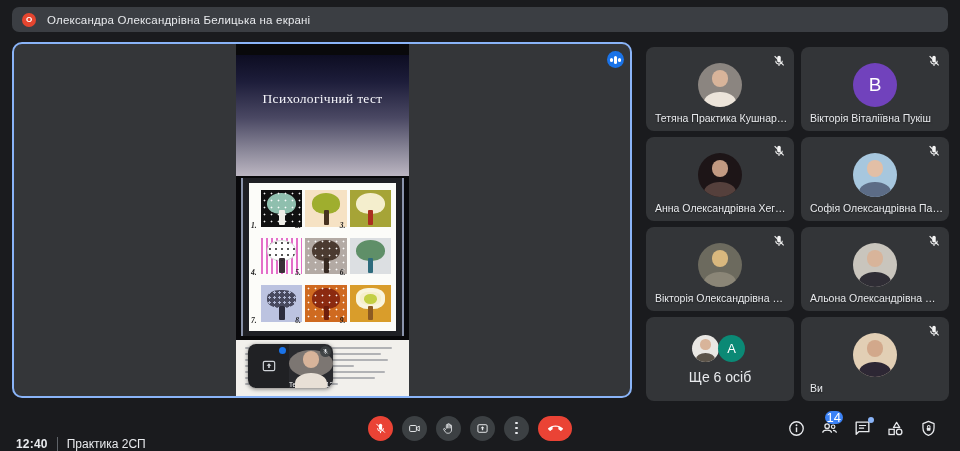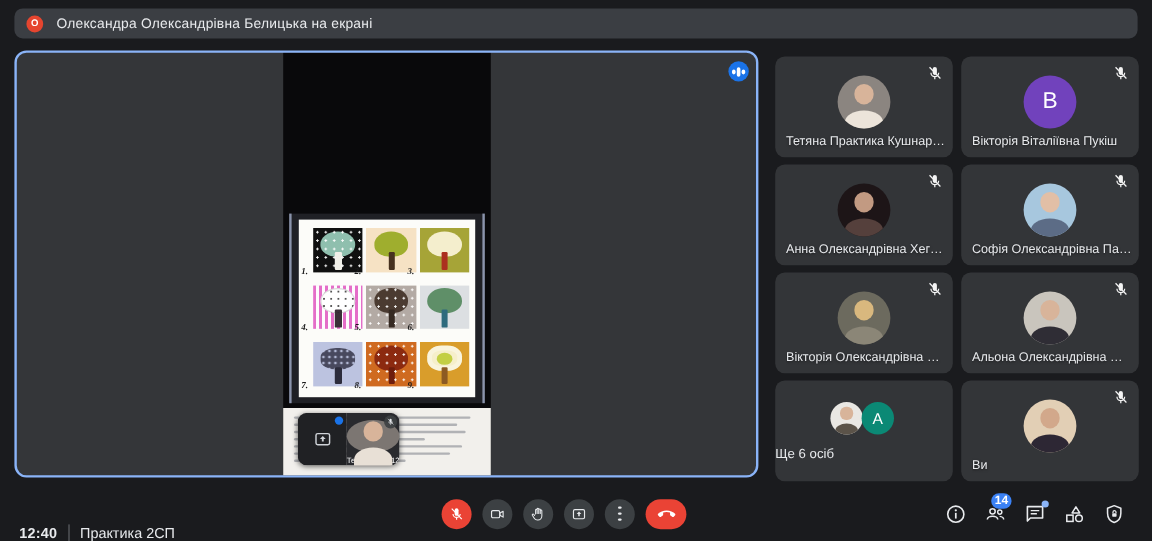--- a/index.html
+++ b/index.html
@@ -81,55 +81,58 @@
   .avatar .torso{position:absolute;left:14%;bottom:-12%;width:72%;height:46%;border-radius:50% 50% 0 0;}
   .avatar.letter{display:flex;align-items:center;justify-content:center;font-size:19px;color:#fff;}
   .pname{position:absolute;left:9px;bottom:7px;right:6px;color:#e8eaed;font-size:10.5px;font-weight:500;
     white-space:nowrap;overflow:hidden;text-shadow:0 1px 2px rgba(0,0,0,.5);}
   .group-avatars{position:absolute;left:50%;top:32px;transform:translate(-50%,-50%);width:56px;height:28px;}
   .gav{position:absolute;width:27px;height:27px;border-radius:50%;overflow:hidden;}
   .gav.g1{left:0;top:0;}
   .gav.g2{left:26px;top:0;display:flex;align-items:center;justify-content:center;font-size:13px;color:#fff;}
   .gav .head{position:absolute;left:31%;top:16%;width:38%;height:38%;border-radius:50%;}
   .gav .torso{position:absolute;left:14%;bottom:-12%;width:72%;height:46%;border-radius:50% 50% 0 0;}
-  .gname{position:absolute;left:0;right:0;bottom:16px;color:#e8eaed;font-size:11px;font-weight:500;}
+  .gname{position:absolute;left:0;right:0;bottom:16px;text-align:center;color:#e8eaed;font-size:14px;font-weight:500;}
 
   
   .bottombar{position:absolute;left:0;bottom:0;width:960px;height:46px;}
   .bb-left{position:absolute;left:16px;top:0;height:46px;display:flex;align-items:flex-end;gap:9px;color:#e8eaed;}
   .bb-time{font-size:12px;font-weight:600;letter-spacing:.2px;}
   .vdiv{width:1px;height:14px;background:#5f6368;}
   .bb-meeting{font-size:12px;font-weight:500;}
   .bb-center{position:absolute;left:368px;top:0;height:46px;display:flex;align-items:center;gap:9px;}
   .cbtn{width:25px;height:25px;border-radius:50%;background:#3c4043;display:flex;align-items:center;justify-content:center;}
   .cbtn svg{width:13px;height:13px;}
   .cbtn.red{background:#ea4335;}
   .cbtn.hang{width:34px;border-radius:13px;background:#ea4335;}
   .cbtn.hang svg{width:15px;height:15px;}
   .mdots{display:flex;flex-direction:column;gap:2.5px;}
   .mdots i{width:2.5px;height:2.5px;border-radius:50%;background:#e8eaed;display:block;}
   .bb-right{position:absolute;right:22px;top:0;height:46px;display:flex;align-items:center;gap:14px;}
   .bb-right button{position:relative;width:19px;height:19px;color:#e8eaed;}
   .bb-right svg{width:19px;height:19px;}
   .count-badge{position:absolute;top:-8px;right:-4px;min-width:13px;height:13px;border-radius:8px;background:#3b82f6;
-    color:#fff;font-size:10px;display:flex;align-items:center;justify-content:center;padding:0 2px;font-weight:bold;}
+    color:#fff;font-size:13px;display:flex;align-items:center;justify-content:center;padding:0 2px;}
   .chat-dot{position:absolute;top:-2px;right:-2px;width:6px;height:6px;border-radius:50%;background:#8ab4f8;}
 </style>
 </head>
 <body>
 
 <div class="stage">
 
   <div class="banner">
     <span class="badge-initial" style="background-color: rgb(229, 69, 47);">О</span>
     <span class="banner-text">Олександра Олександрівна Белицька на екрані</span>
   </div>
 
   <div class="main-tile">
     <div class="strip">
+      <div class="slide1">
+        <span>Психологічний тест</span>
+      </div>
       <div class="slide2">
         <div class="slide2-inner">
           <div class="tcell">
             <span class="tnum">1.</span>
             <div class="tbox dots" style="background-color: rgb(16, 16, 16);">
               <i class="fol" style="background-color: rgb(143, 191, 174);"></i>
               <i class="trk" style="background-color: rgb(240, 239, 232);"></i>
             </div>
           </div>
           <div class="tcell">

